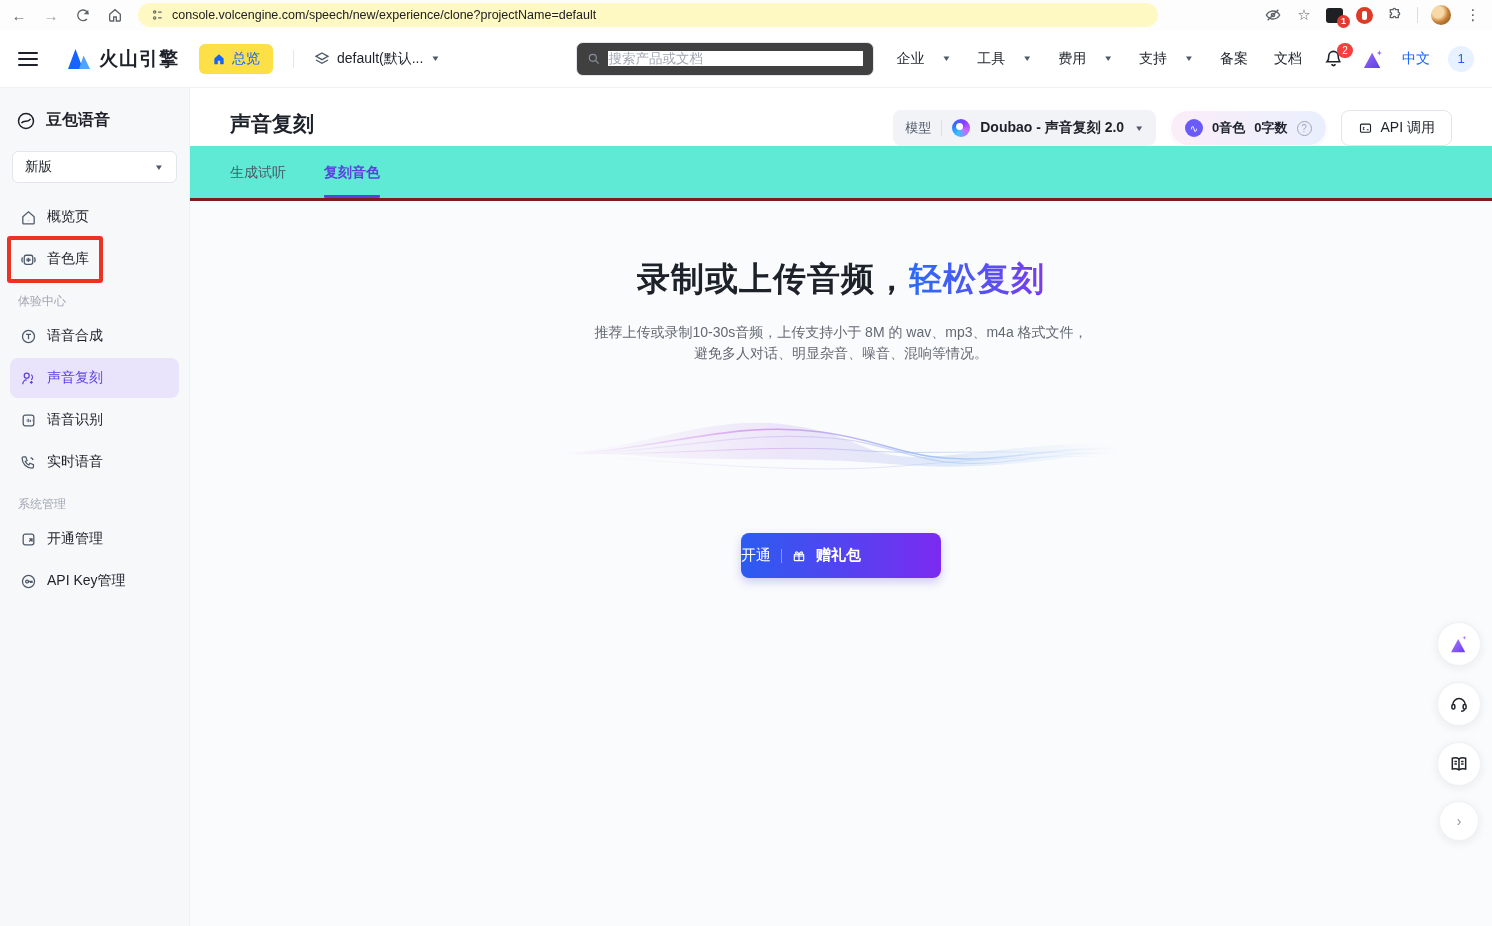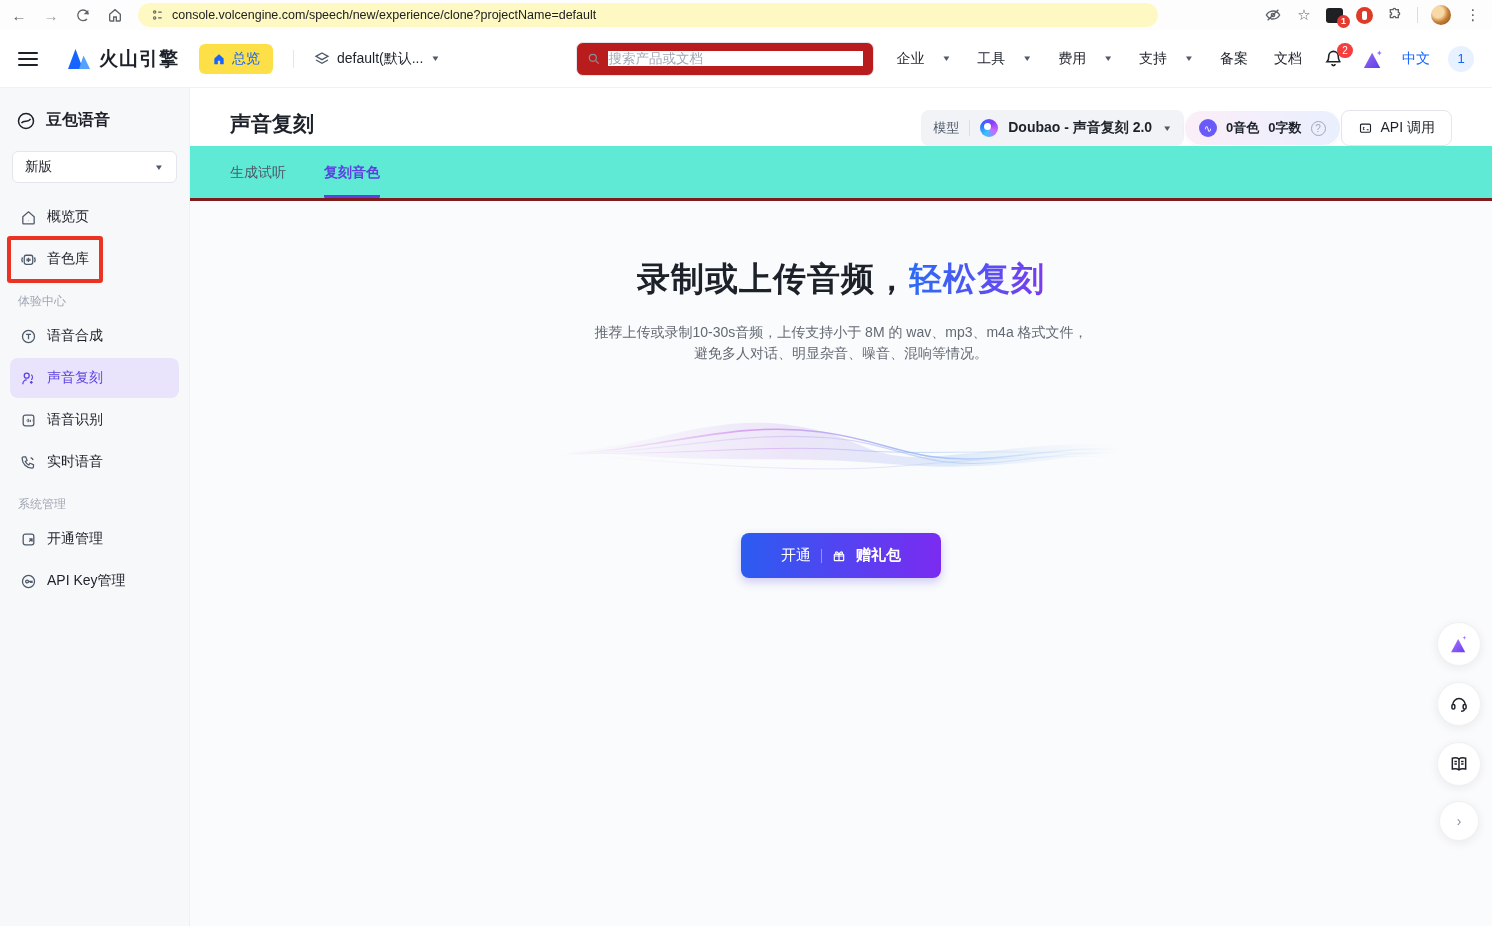--- a/index.html
+++ b/index.html
@@ -39,21 +39,21 @@
   .logo-text { font-size:19px; font-weight:bold; letter-spacing:1px; }
   .overview-pill { display:flex; align-items:center; gap:6px; background:#fde047; color:#1664ff;
     font-size:14px; padding:6px 13px; border-radius:6px; }
   .overview-pill svg { width:14px; height:14px; }
   .nav-div { width:1px; height:18px; background:#e5e6eb; margin:0 20px; }
   .project-sel { display:flex; align-items:center; gap:7px; font-size:14px; color:#1d2129; }
   .project-sel svg { width:16px; height:16px; color:#4e5969; }
   .chev { font-size:10px; color:#4e5969; transform:scaleY(.8); }
   .search-box { margin-left:auto; margin-right:22px; width:298px; height:34px;
     border:1px solid #e5e6eb; border-radius:7px; display:flex; align-items:center;
-    padding:0 10px; gap:7px; background:#b91c1c; }
+    padding:0 10px; gap:7px; background:#404040; }
   .search-box svg { width:14px; height:14px; color:#86909c; flex:0 0 auto; }
   .search-box input { border:none; outline:none; font-size:13.5px; width:100%; color:#1d2129;
     font-family:inherit; }
   .search-box input::placeholder { color:#a1a7b3; }
   .nav-links { display:flex; align-items:center; gap:26px; font-size:14px; margin-right:22px; }
   .nav-link { display:flex; align-items:center; gap:17px; cursor:pointer; white-space:nowrap; }
   .icon-group { display:flex; align-items:center; gap:18px; }
   .bell-wrap { position:relative; width:20px; height:20px; color:#1d2129; }
   .bell-wrap svg { width:19px; height:19px; }
   .bell-badge { position:absolute; top:-6px; right:-9px; min-width:16px; height:15px;
@@ -83,21 +83,21 @@
   .side-item.active svg { color:#5c40e0; }
   .side-section { font-size:12px; color:#a1a7b3; margin:14px 0 6px 18px; }
   .annotation-box { position:absolute; left:7px; top:148px; width:96px; height:47px;
     border:4px solid #ea3323; border-radius:3px; pointer-events:none; z-index:20; }
 
   
   .main { flex:1; display:flex; flex-direction:column; position:relative; background:#fafbfc; }
   .page-header { background:#fff; padding:22px 40px 0; display:flex; align-items:flex-start;
     justify-content:space-between; }
   .page-title { font-size:21px; font-weight:bold; }
-  .header-controls { display:flex; }
+  .header-controls { display:flex; gap:14px; }
   .model-pill { height:36px; background:#f2f3f7; border-radius:8px; display:flex;
     align-items:center; padding:0 12px; gap:10px; cursor:pointer; }
   .model-label { font-size:13px; color:#4e5969; }
   .model-div { width:1px; height:16px; background:#dcdee3; }
   .doubao-icon { width:18px; height:18px; border-radius:50%;
     background:conic-gradient(from 210deg,#35c3ff,#2d6bff,#8a3bff,#c86bff,#35c3ff); position:relative; }
   .doubao-icon::after { content:""; position:absolute; left:4px; top:4px; width:7px; height:7px;
     background:#fff; border-radius:50%; }
   .model-value { font-size:14px; font-weight:bold; }
   .quota-pill { height:36px; border-radius:18px; padding:0 14px; display:flex; align-items:center;
@@ -120,21 +120,21 @@
 
   .content { flex:1; display:flex; flex-direction:column; align-items:center; position:relative; }
   .hero-title { margin-top:56px; font-size:33px; font-weight:bold; letter-spacing:1px; }
   .hero-accent { background:linear-gradient(90deg,#2a6cf6,#7a3bf0);
     -webkit-background-clip:text; background-clip:text; color:transparent; }
   .hero-desc { margin-top:20px; font-size:14px; color:#646a73; line-height:21px;
     text-align:center; }
   .wave-wrap { margin-top:36px; width:560px; height:95px; }
   .cta-btn { margin-top:38px; width:200px; height:45px; border:none; border-radius:8px;
     background:linear-gradient(90deg,#2b5cf0,#7b2bf0); color:#fff; font-size:15px;
-    display:flex; align-items:center; justify-content:center; gap:10px; cursor:pointer;
+    display:flex; align-items:center; gap:10px; cursor:pointer;
     font-family:inherit; box-shadow:0 4px 10px rgba(80,60,230,.25); }
   .cta-div { width:1px; height:14px; background:rgba(255,255,255,.4); }
   .gift-ico { width:14px; height:14px; }
   .cta-gift { font-weight:bold; }
   .content-footer { position:absolute; bottom:18px; width:100%; text-align:center;
     font-size:13px; color:#b4b9c3; }
   .content-footer .f-link { margin-left:40px; cursor:pointer; }
 
   
   .float-col { position:absolute; right:11px; top:0; width:44px; z-index:30; }

